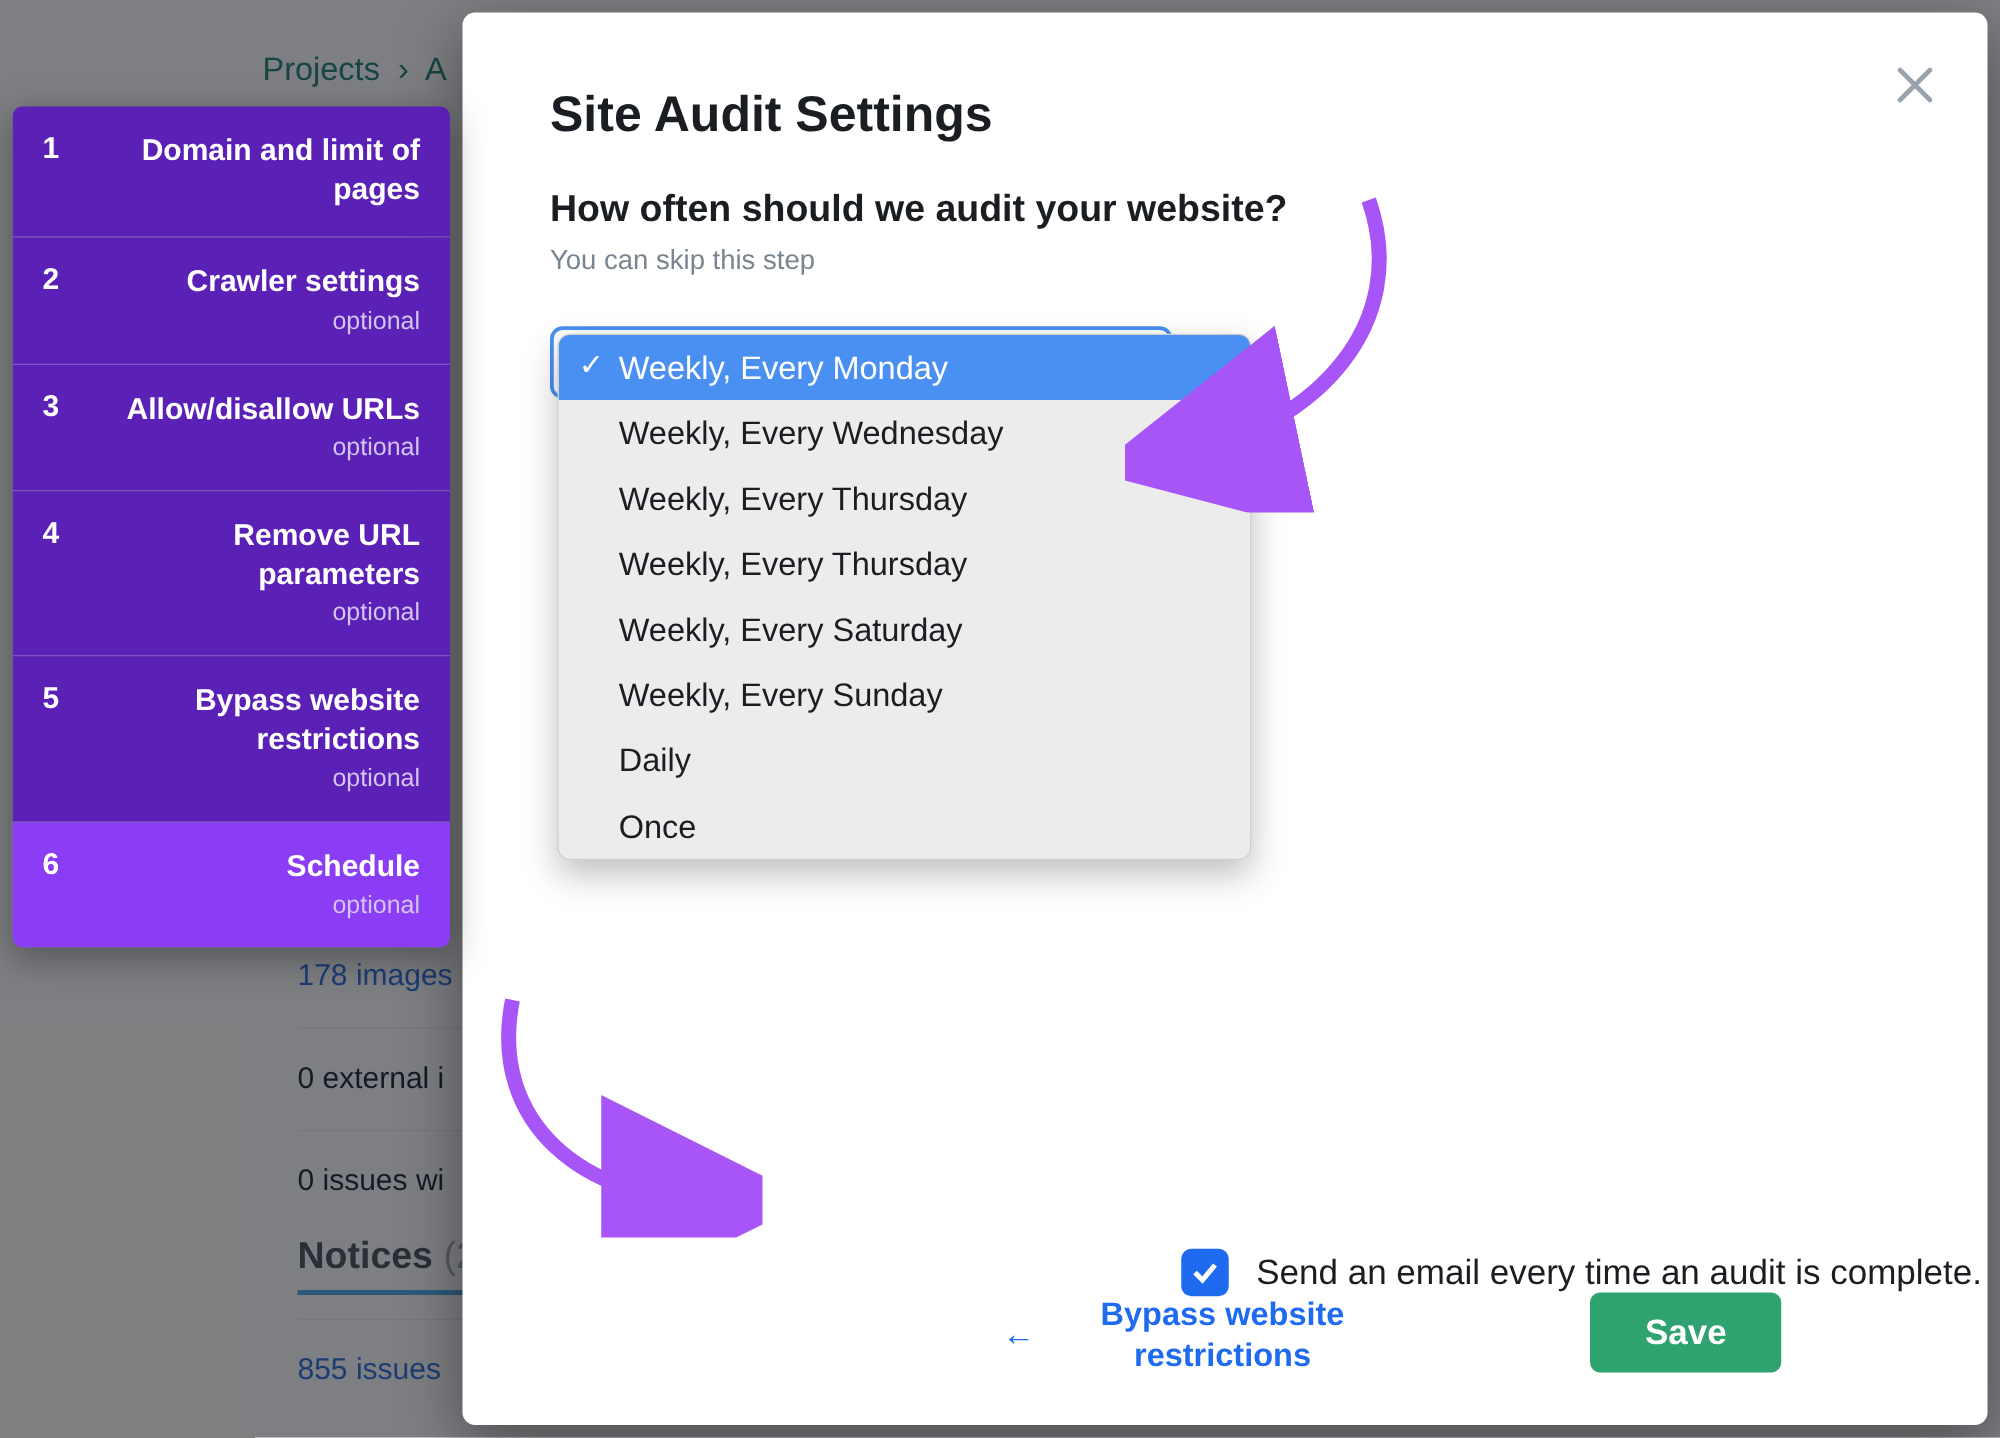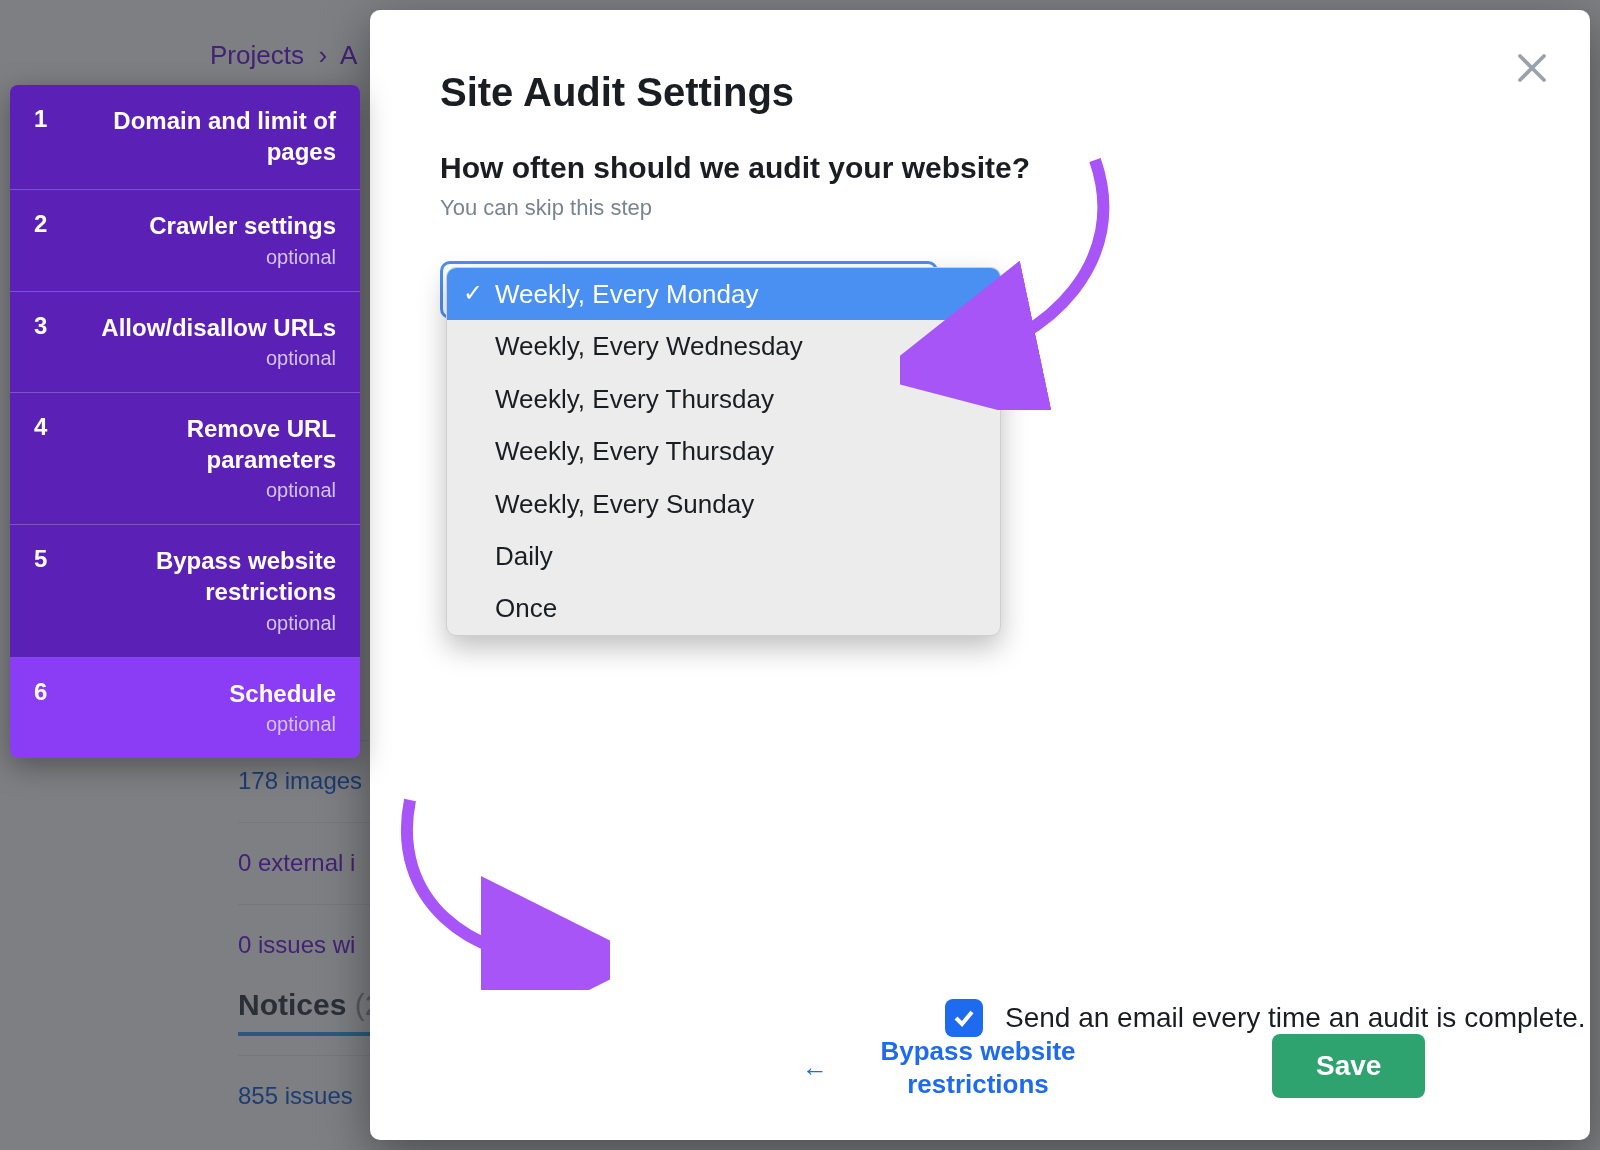--- a/index.html
+++ b/index.html
@@ -2,24 +2,24 @@
 <html><head>
 <meta charset="utf-8">
 <style>
   * { box-sizing: border-box; margin: 0; padding: 0; }
   html, body { width: 1600px; height: 1150px; font-family: -apple-system, BlinkMacSystemFont, "Segoe UI", Helvetica, Arial, sans-serif; overflow: hidden; }
   .bg { position: absolute; inset: 0; background: #f4f5f7; }
   .dim { position: absolute; inset: 0; background: rgba(30,30,34,0.55); }
 
   
   .bg-content { position: absolute; top: 0; left: 0; right: 0; color: #5f6b7a; }
-  .bg-breadcrumb { position: absolute; top: 40px; left: 210px; font-size: 26px; color: #6d28d9; }
+  .bg-breadcrumb { position: absolute; top: 40px; left: 210px; font-size: 26px; color: #0f766e; }
   .bg-row { position: absolute; left: 238px; right: 40px; height: 80px; border-top: 1px solid #e2e5e9; display:flex; align-items:center; font-size:24px; }
   .bg-row a { color:#1e63d6; text-decoration:none; }
-  .bg-row.green a { color:#6d28d9; }
+  .bg-row.green a { color:#0f172a; }
   .bg-notices { position:absolute; left:238px; top:988px; font-size:30px; color:#3a4350; font-weight:600; }
   .bg-notices span.count { color:#9aa3ad; font-weight:400; }
   .bg-underline { position:absolute; left:238px; top:1032px; width:760px; height:4px; background:#3ea2e6; }
 
   
   .wizard { position: absolute; top: 85px; left: 10px; width: 350px; border-radius: 8px; overflow: hidden; box-shadow: 0 8px 30px rgba(0,0,0,.35); z-index: 10; }
   .wstep { background:#5b21b6; color:#fff; padding: 20px 24px 22px 24px; display:flex; gap:26px; border-bottom:1px solid rgba(255,255,255,.22); }
   .wstep.active { background:#8b3df5; }
   .wstep:last-child { border-bottom:none; }
   .wnum { font-size:24px; font-weight:700; width:18px; }
@@ -101,20 +101,21 @@
     <div class="modal-sub">How often should we audit your website?</div>
     <div class="modal-skip">You can skip this step</div>
 
     <div class="dropdown-wrap">
       <div class="select-outline"></div>
       <div class="dd">
         <div class="dd-item selected">Weekly, Every Monday</div>
         <div class="dd-item">Weekly, Every Wednesday</div>
         <div class="dd-item">Weekly, Every Thursday</div>
         <div class="dd-item">Weekly, Every Thursday</div>
+        <div class="dd-item">Weekly, Every Saturday</div>
         <div class="dd-item">Weekly, Every Sunday</div>
         <div class="dd-item">Daily</div>
         <div class="dd-item">Once</div>
       </div>
     </div>
   </div>
 
   <div class="checkrow">
     <div class="checkbox">
       <svg viewBox="0 0 24 24">

